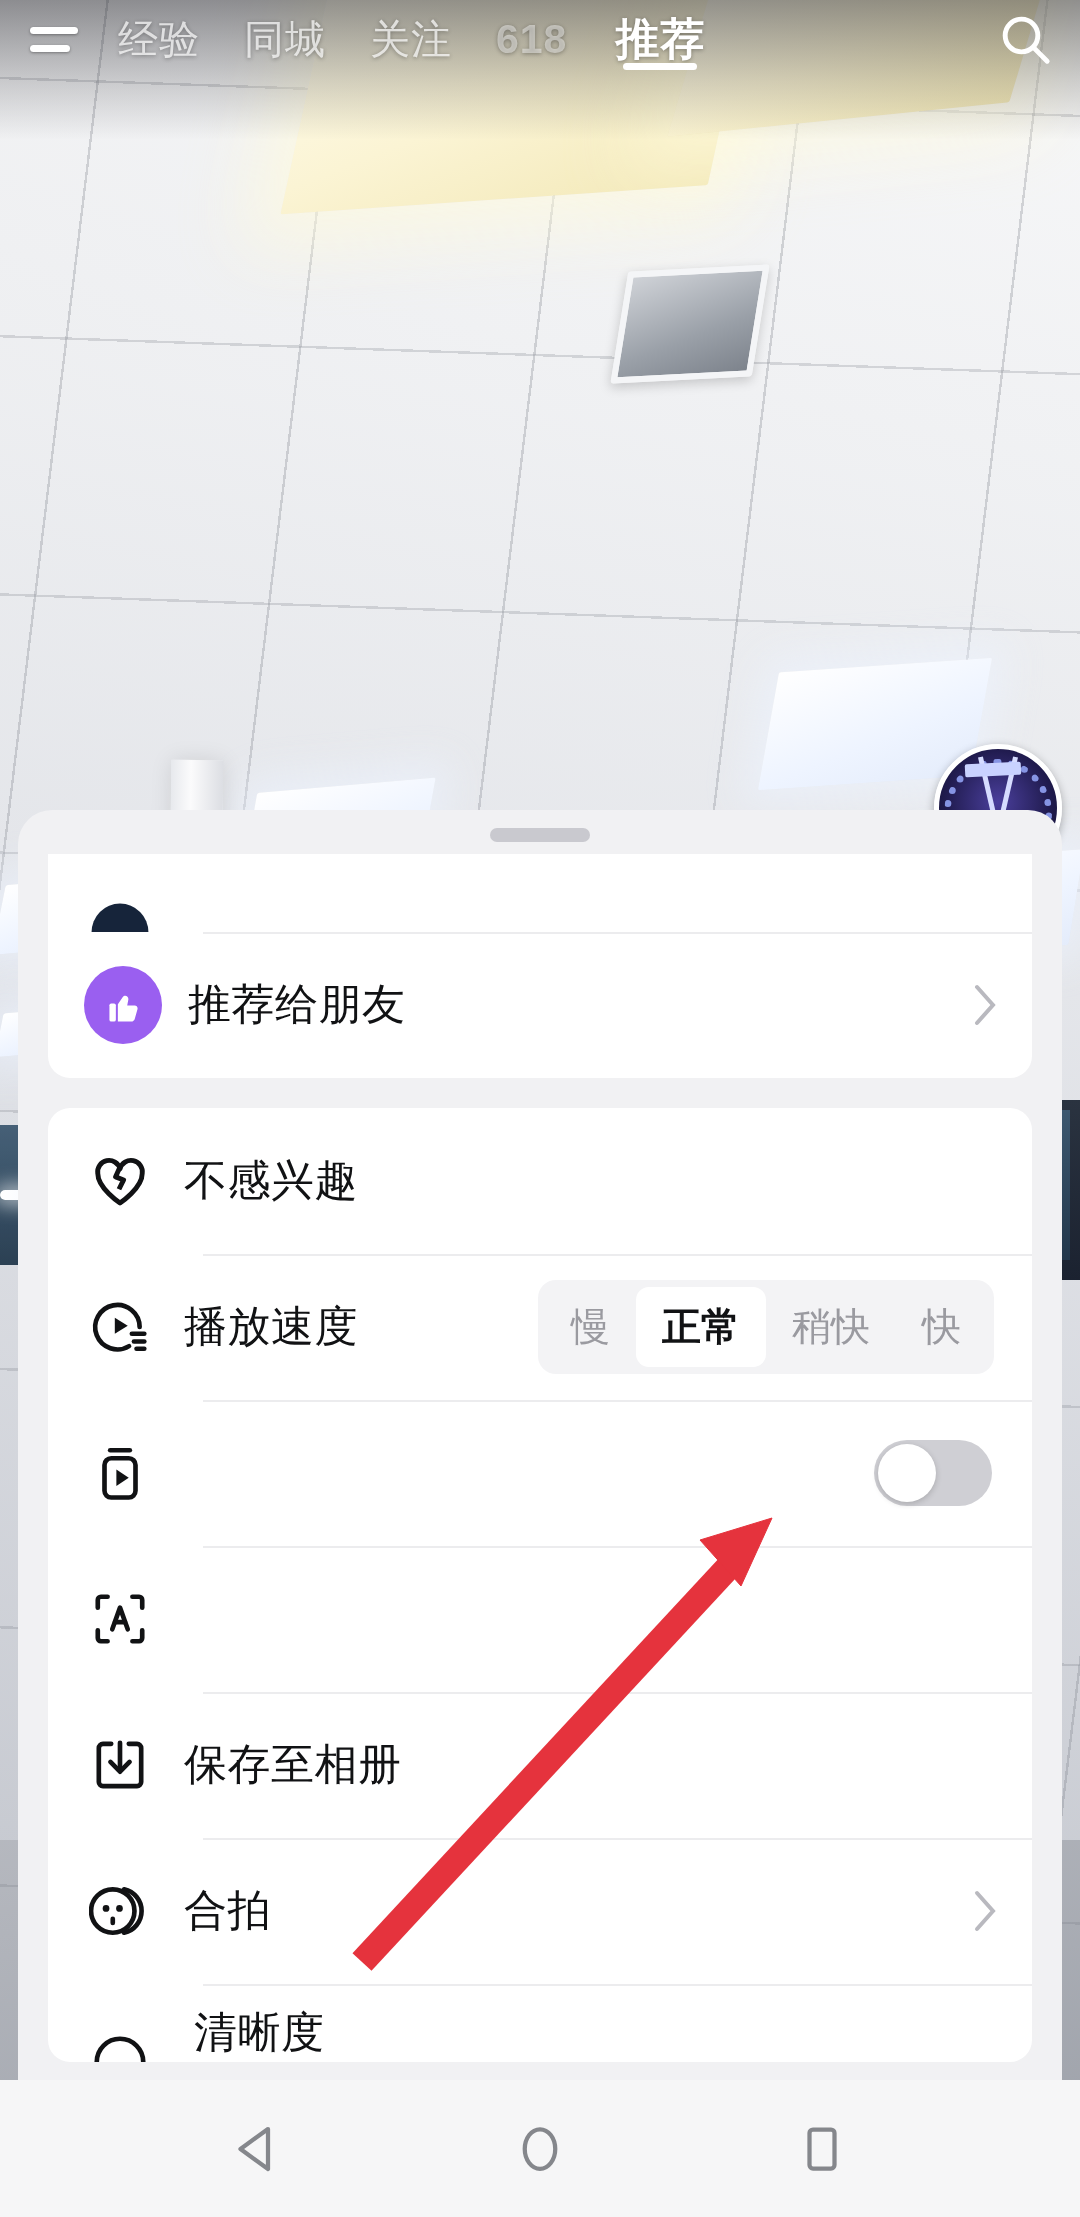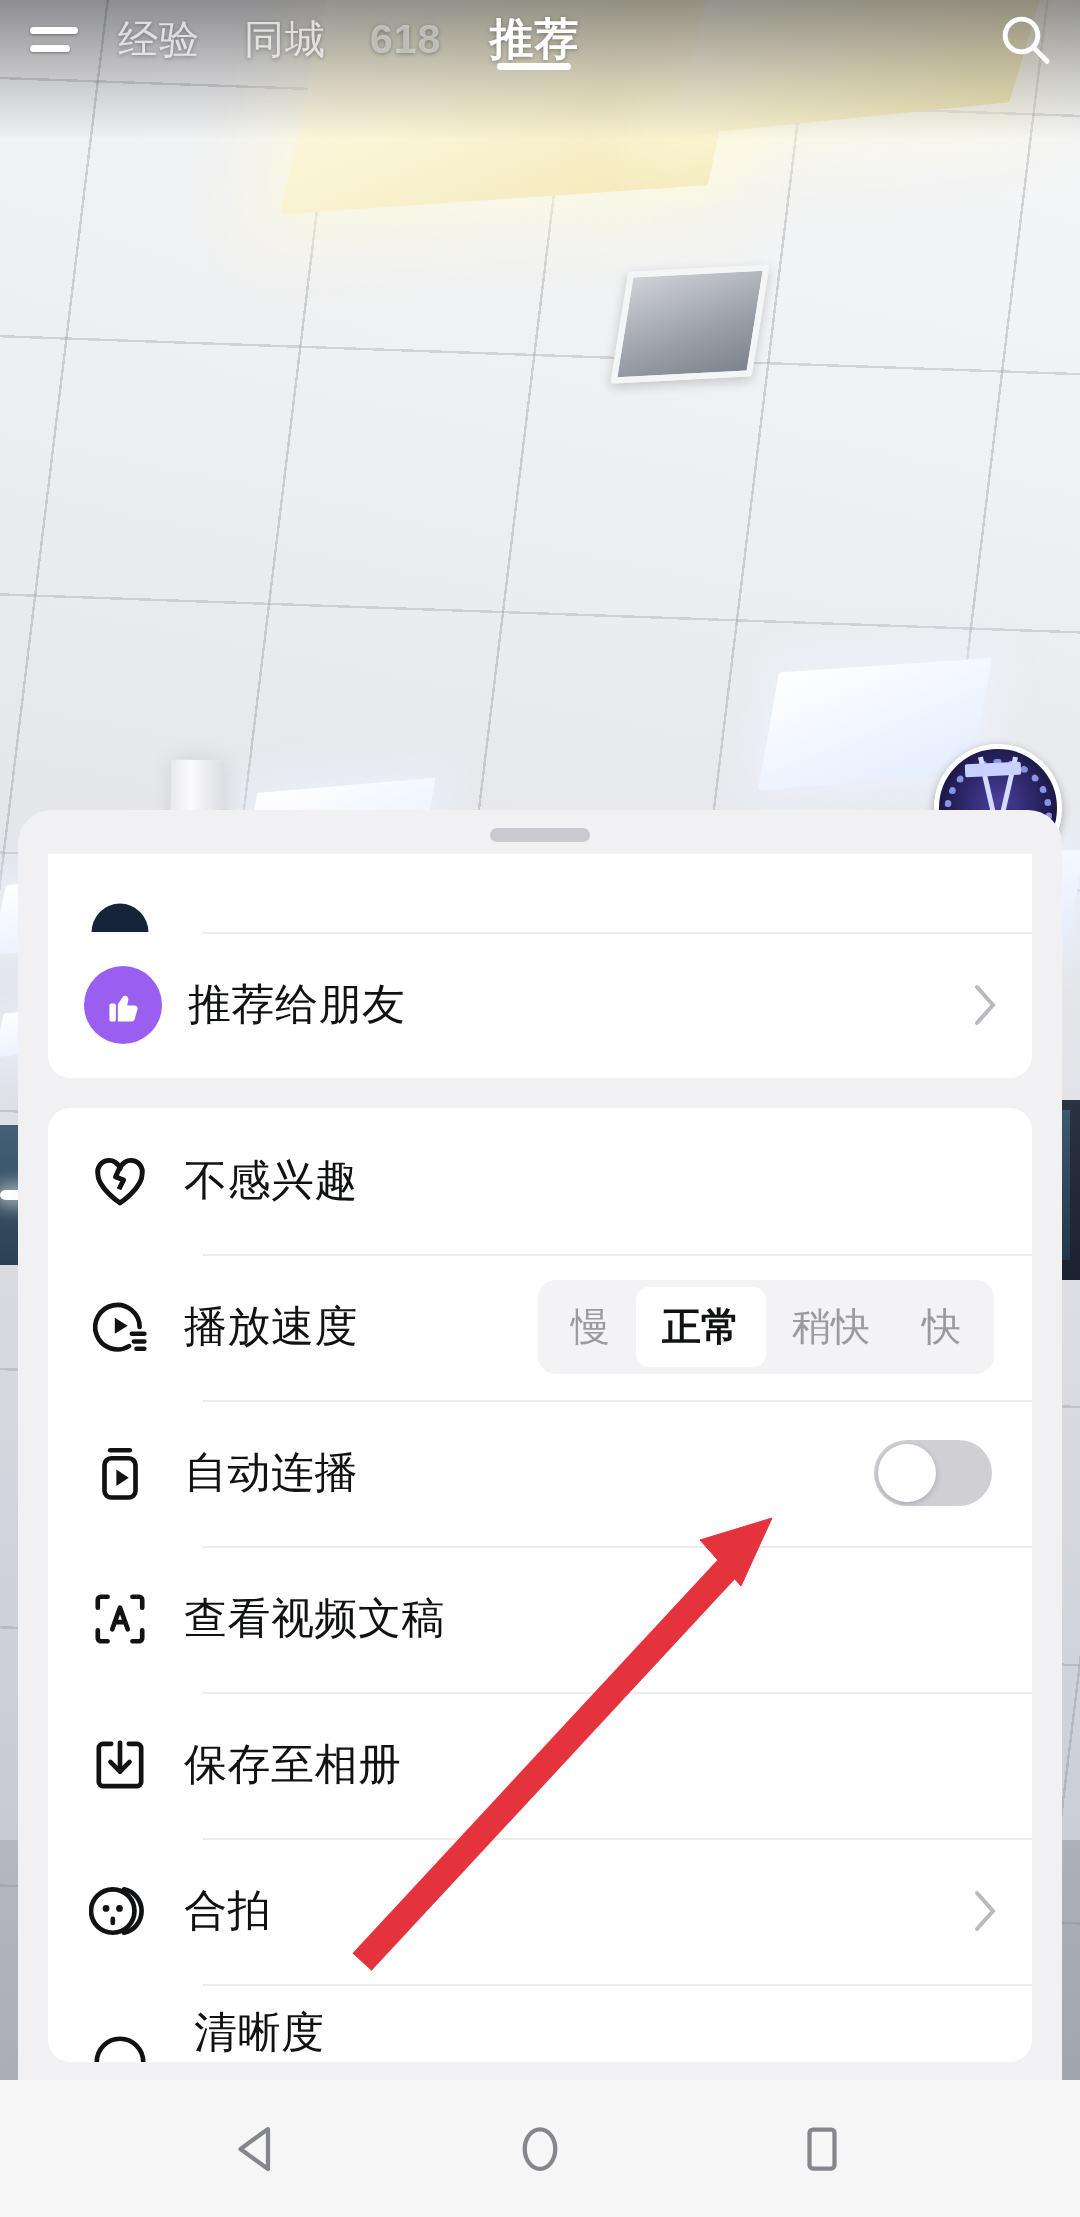--- a/index.html
+++ b/index.html
@@ -264,20 +264,23 @@
     <i></i>
       <i></i>
   </div>
   <div class="nav-tabs">
     <div class="nav-tab">
       <span>经验</span>
     </div>
     <div class="nav-tab">
       <span>同城</span>
     </div>
+    <div class="nav-tab">
+      <span>关注</span>
+    </div>
     <div class="nav-tab is-faded">
       <span>618</span>
     </div>
     <div class="nav-tab is-active">
       <span>推荐</span>
       <span class="underline"></span>
     </div>
   </div>
   <div id="search-btn">
     <svg width="56" height="56" viewBox="0 0 24 24" fill="none" stroke="#ffffff" stroke-width="2.1" stroke-linecap="round">
@@ -350,38 +353,36 @@
       </div>
 
       <div class="row">
         <div class="ico">
           <svg width="62" height="62" viewBox="0 0 24 24" fill="none" stroke="#111214" stroke-width="1.8" stroke-linecap="round" stroke-linejoin="round">
             <rect x="6" y="6.3" width="12" height="15.2" rx="2.6"></rect>
             <line x1="8.2" y1="3.2" x2="15.8" y2="3.2"></line>
             <path d="M10.6 10.6l4.8 3.2-4.8 3.2z" fill="#111214" stroke="none"></path>
           </svg>
         </div>
-        <div class="label">自动连播</div>
         <div class="toggle">
           <div class="knob"></div>
         </div>
       </div>
 
       <div class="row">
         <div class="ico">
           <svg width="62" height="62" viewBox="0 0 24 24" fill="none" stroke="#111214" stroke-width="1.8" stroke-linecap="round" stroke-linejoin="round">
             <path d="M7.2 3.4H4.6a1.2 1.2 0 0 0-1.2 1.2v3"></path>
             <path d="M16.8 3.4h2.6a1.2 1.2 0 0 1 1.2 1.2v3"></path>
             <path d="M7.2 20.6H4.6a1.2 1.2 0 0 1-1.2-1.2v-3"></path>
             <path d="M16.8 20.6h2.6a1.2 1.2 0 0 0 1.2-1.2v-3"></path>
             <path d="M9 16l3-8.4 3 8.4"></path>
             <line x1="10.1" y1="13.2" x2="13.9" y2="13.2"></line>
           </svg>
         </div>
-        <div class="label">查看视频文稿</div>
       </div>
 
       <div class="row">
         <div class="ico">
           <svg width="62" height="62" viewBox="0 0 24 24" fill="none" stroke="#111214" stroke-width="1.8" stroke-linecap="round" stroke-linejoin="round">
             <path d="M8.6 3.8H5.4a1.6 1.6 0 0 0-1.6 1.6v13.2a1.6 1.6 0 0 0 1.6 1.6h13.2a1.6 1.6 0 0 0 1.6-1.6V5.4a1.6 1.6 0 0 0-1.6-1.6h-3.2"></path>
             <line x1="12" y1="3.4" x2="12" y2="14.2"></line>
             <polyline points="8.3,10.8 12,14.6 15.7,10.8"></polyline>
           </svg>
         </div>

